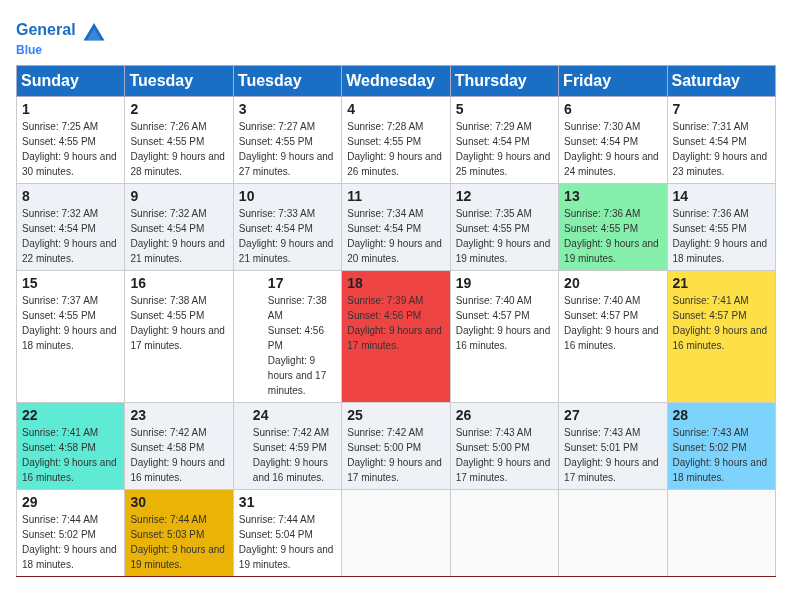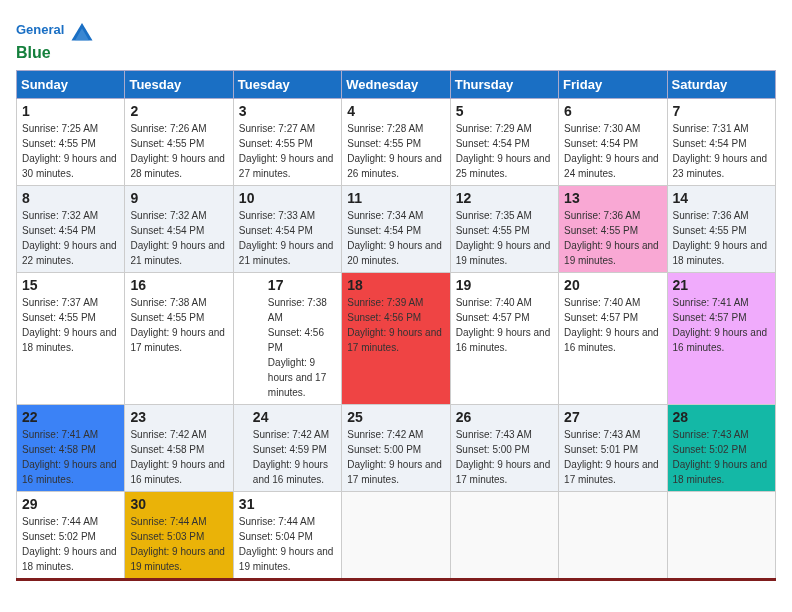--- a/index.html
+++ b/index.html
@@ -14,21 +14,21 @@
       display: flex;
       justify-content: space-between;
       align-items: flex-start;
       margin-bottom: 8px;
     }
     .logo {
       display: flex;
       align-items: center;
     }
     .logo-text {
-      font-size: 13px;
+      font-size: 16px;
       font-weight: bold;
       color: #333;
       line-height: 1.1;
     }
     .logo-text span {
       color: #1a6fc4;
     }
     .logo-icon {
       width: 28px;
       height: 28px;
@@ -49,21 +49,21 @@
     .calendar-table {
       width: 100%;
       border-collapse: collapse;
       font-size: 11px;
     }
     .calendar-table th {
       background: #1a6fc4;
       color: #fff;
       padding: 6px 4px;
       text-align: left;
-      font-size: 13px;
+      font-size: 16px;
       font-weight: bold;
       border: 1px solid #aac;
     }
     .calendar-table td {
       border: 1px solid #ccc;
       vertical-align: top;
       padding: 4px 5px;
       min-height: 80px;
       width: calc(100%/7);
       background: #fff;
@@ -80,37 +80,37 @@
     }
     .day-info {
       color: #333;
       font-size: 10px;
       line-height: 1.5;
     }
     .empty-cell {
       background: #f9f9f9 !important;
     }
     .last-row td {
-      border-bottom: 3px solid #7f1d1d;
+      border-bottom: 1px solid #7f1d1d;
     }
   </style>
 </head>
 <body>
 
 <div class="header-area">
   <div class="logo">
     <div>
       <div style="display:flex;align-items:center;">
         <span class="logo-text"><span>General</span></span>
         <svg class="logo-icon" viewBox="0 0 32 32">
           <polygon points="4,28 16,8 28,28" fill="#1a6fc4"></polygon>
           <polygon points="16,14 24,28 8,28" fill="#5aa0e0" opacity="0.5"></polygon>
         </svg>
       </div>
-      <div class="logo-text" style="color:#15803d;font-size:16px;">Blue</div>
+      <div class="logo-text" style="color:#3b82f6;font-size:12px;">Blue</div>
     </div>
   </div>
   <div class="title-area">
     <div class="month-title"></div>
     <div class="location-title"></div>
   </div>
 </div>
 
 <table class="calendar-table">
   <thead>
@@ -169,21 +169,21 @@
           <span class="day-info">Sunrise: 7:33 AM<br>Sunset: 4:54 PM<br>Daylight: 9 hours and 21 minutes.</span>
         </td>
         <td style="background: rgb(238, 242, 247); margin-left: 10px;">
           <span class="day-num">11</span>
           <span class="day-info">Sunrise: 7:34 AM<br>Sunset: 4:54 PM<br>Daylight: 9 hours and 20 minutes.</span>
         </td>
         <td style="background: rgb(238, 242, 247);">
           <span class="day-num">12</span>
           <span class="day-info">Sunrise: 7:35 AM<br>Sunset: 4:55 PM<br>Daylight: 9 hours and 19 minutes.</span>
         </td>
-        <td style="background: #f9a8d4;">
+        <td style="background: #86efac;">
           <span class="day-num">13</span>
           <span class="day-info">Sunrise: 7:36 AM<br>Sunset: 4:55 PM<br>Daylight: 9 hours and 19 minutes.</span>
         </td>
         <td style="background: rgb(238, 242, 247);">
           <span class="day-num">14</span>
           <span class="day-info">Sunrise: 7:36 AM<br>Sunset: 4:55 PM<br>Daylight: 9 hours and 18 minutes.</span>
         </td>
       </tr>
       <tr>
         <td style="background: rgb(255, 255, 255);">
@@ -203,27 +203,27 @@
           <span class="day-info">Sunrise: 7:39 AM<br>Sunset: 4:56 PM<br>Daylight: 9 hours and 17 minutes.</span>
         </td>
         <td style="background: rgb(255, 255, 255); margin-top: 30px;">
           <span class="day-num">19</span>
           <span class="day-info">Sunrise: 7:40 AM<br>Sunset: 4:57 PM<br>Daylight: 9 hours and 16 minutes.</span>
         </td>
         <td style="background: rgb(255, 255, 255);">
           <span class="day-num">20</span>
           <span class="day-info">Sunrise: 7:40 AM<br>Sunset: 4:57 PM<br>Daylight: 9 hours and 16 minutes.</span>
         </td>
-        <td style="background: #f0abfc;">
+        <td style="background: #fde047;">
           <span class="day-num">21</span>
           <span class="day-info">Sunrise: 7:41 AM<br>Sunset: 4:57 PM<br>Daylight: 9 hours and 16 minutes.</span>
         </td>
       </tr>
       <tr>
-        <td style="background: #3b82f6;">
+        <td style="background: #5eead4;">
           <span class="day-num">22</span>
           <span class="day-info">Sunrise: 7:41 AM<br>Sunset: 4:58 PM<br>Daylight: 9 hours and 16 minutes.</span>
         </td>
         <td style="background: rgb(238, 242, 247);">
           <span class="day-num">23</span>
           <span class="day-info">Sunrise: 7:42 AM<br>Sunset: 4:58 PM<br>Daylight: 9 hours and 16 minutes.</span>
         </td>
         <td style="background: rgb(238, 242, 247); padding-left: 19px;">
           <span class="day-num">24</span>
           <span class="day-info">Sunrise: 7:42 AM<br>Sunset: 4:59 PM<br>Daylight: 9 hours and 16 minutes.</span>
@@ -233,21 +233,21 @@
           <span class="day-info">Sunrise: 7:42 AM<br>Sunset: 5:00 PM<br>Daylight: 9 hours and 17 minutes.</span>
         </td>
         <td style="background: rgb(238, 242, 247);">
           <span class="day-num">26</span>
           <span class="day-info">Sunrise: 7:43 AM<br>Sunset: 5:00 PM<br>Daylight: 9 hours and 17 minutes.</span>
         </td>
         <td style="background: rgb(238, 242, 247);">
           <span class="day-num">27</span>
           <span class="day-info">Sunrise: 7:43 AM<br>Sunset: 5:01 PM<br>Daylight: 9 hours and 17 minutes.</span>
         </td>
-        <td style="background: #14b8a6; margin-top: 17px;">
+        <td style="background: #7dd3fc; margin-top: 17px;">
           <span class="day-num">28</span>
           <span class="day-info">Sunrise: 7:43 AM<br>Sunset: 5:02 PM<br>Daylight: 9 hours and 18 minutes.</span>
         </td>
       </tr>
       <tr class="last-row">
         <td style="background: rgb(255, 255, 255);">
           <span class="day-num">29</span>
           <span class="day-info">Sunrise: 7:44 AM<br>Sunset: 5:02 PM<br>Daylight: 9 hours and 18 minutes.</span>
         </td>
         <td style="background: #eab308;">

